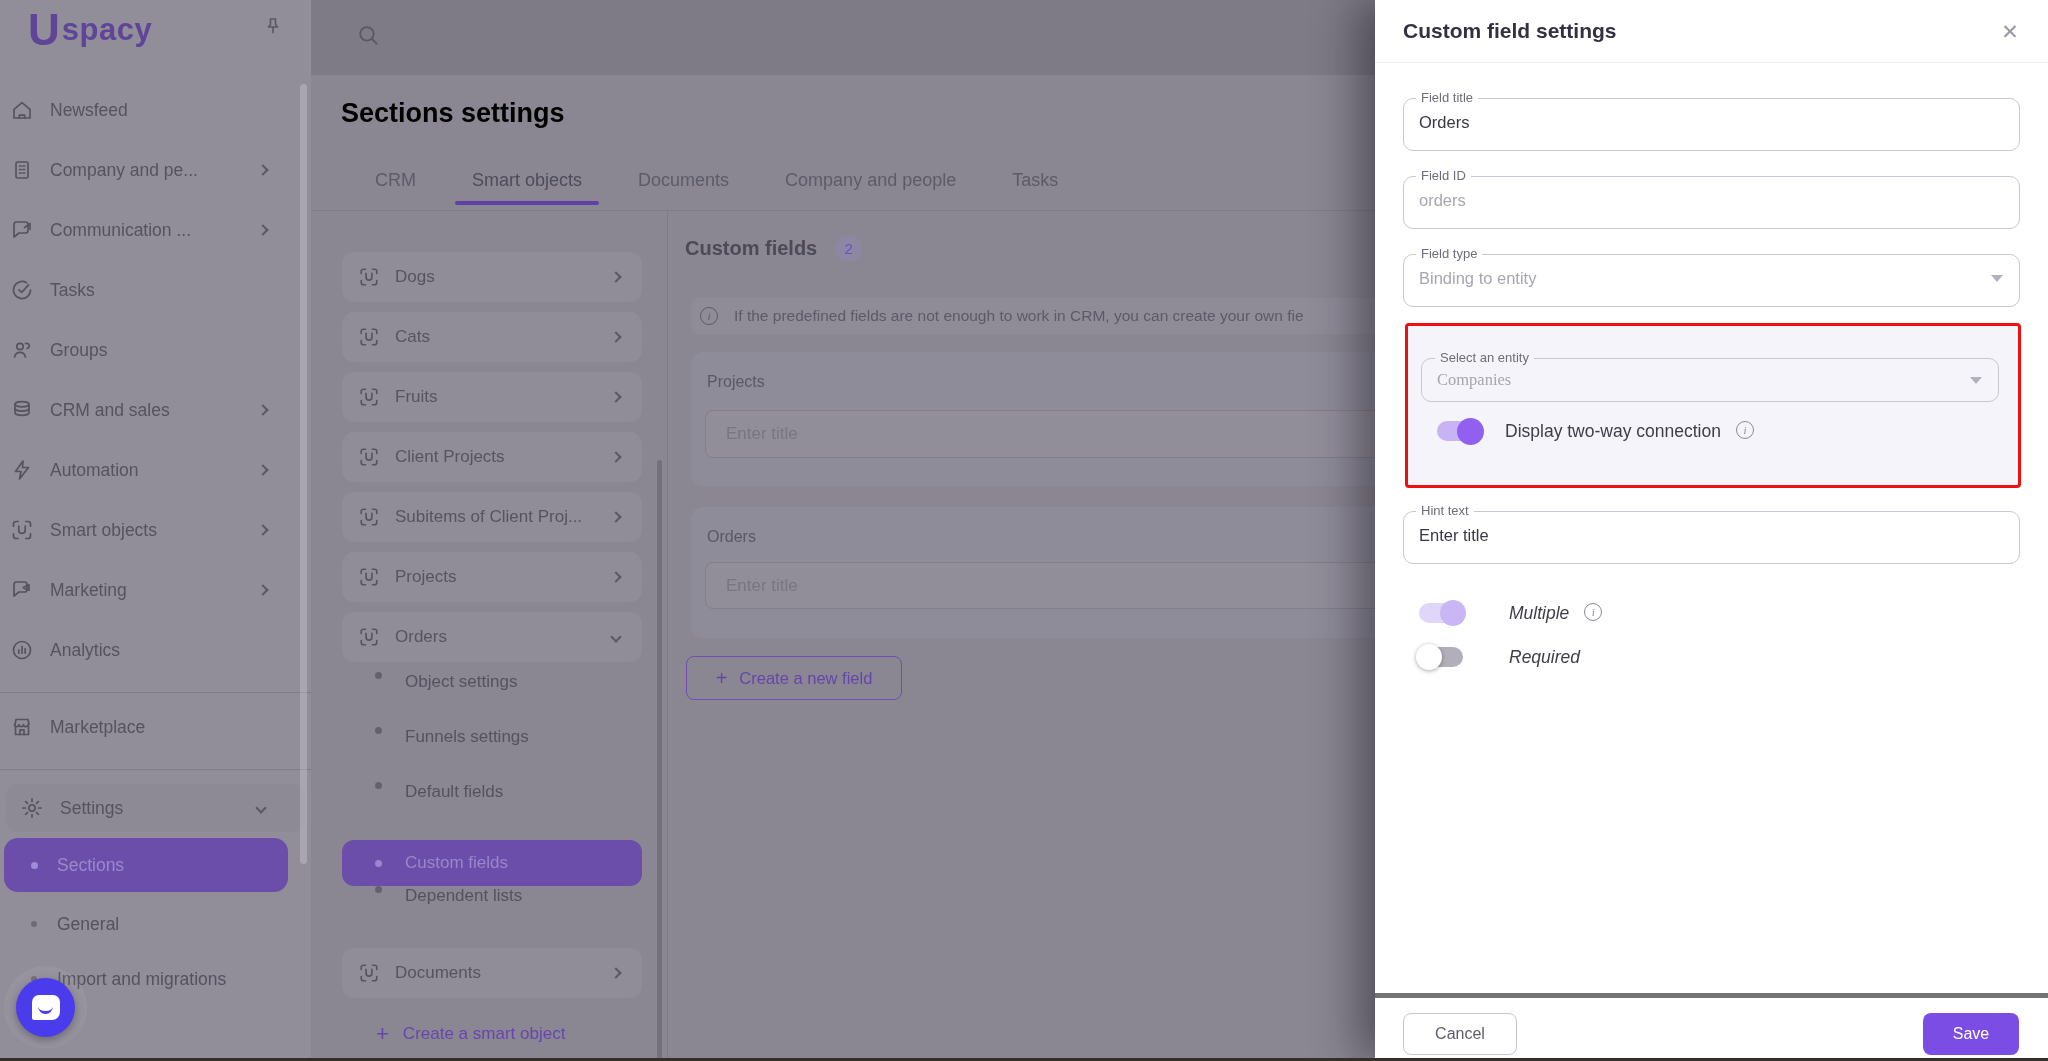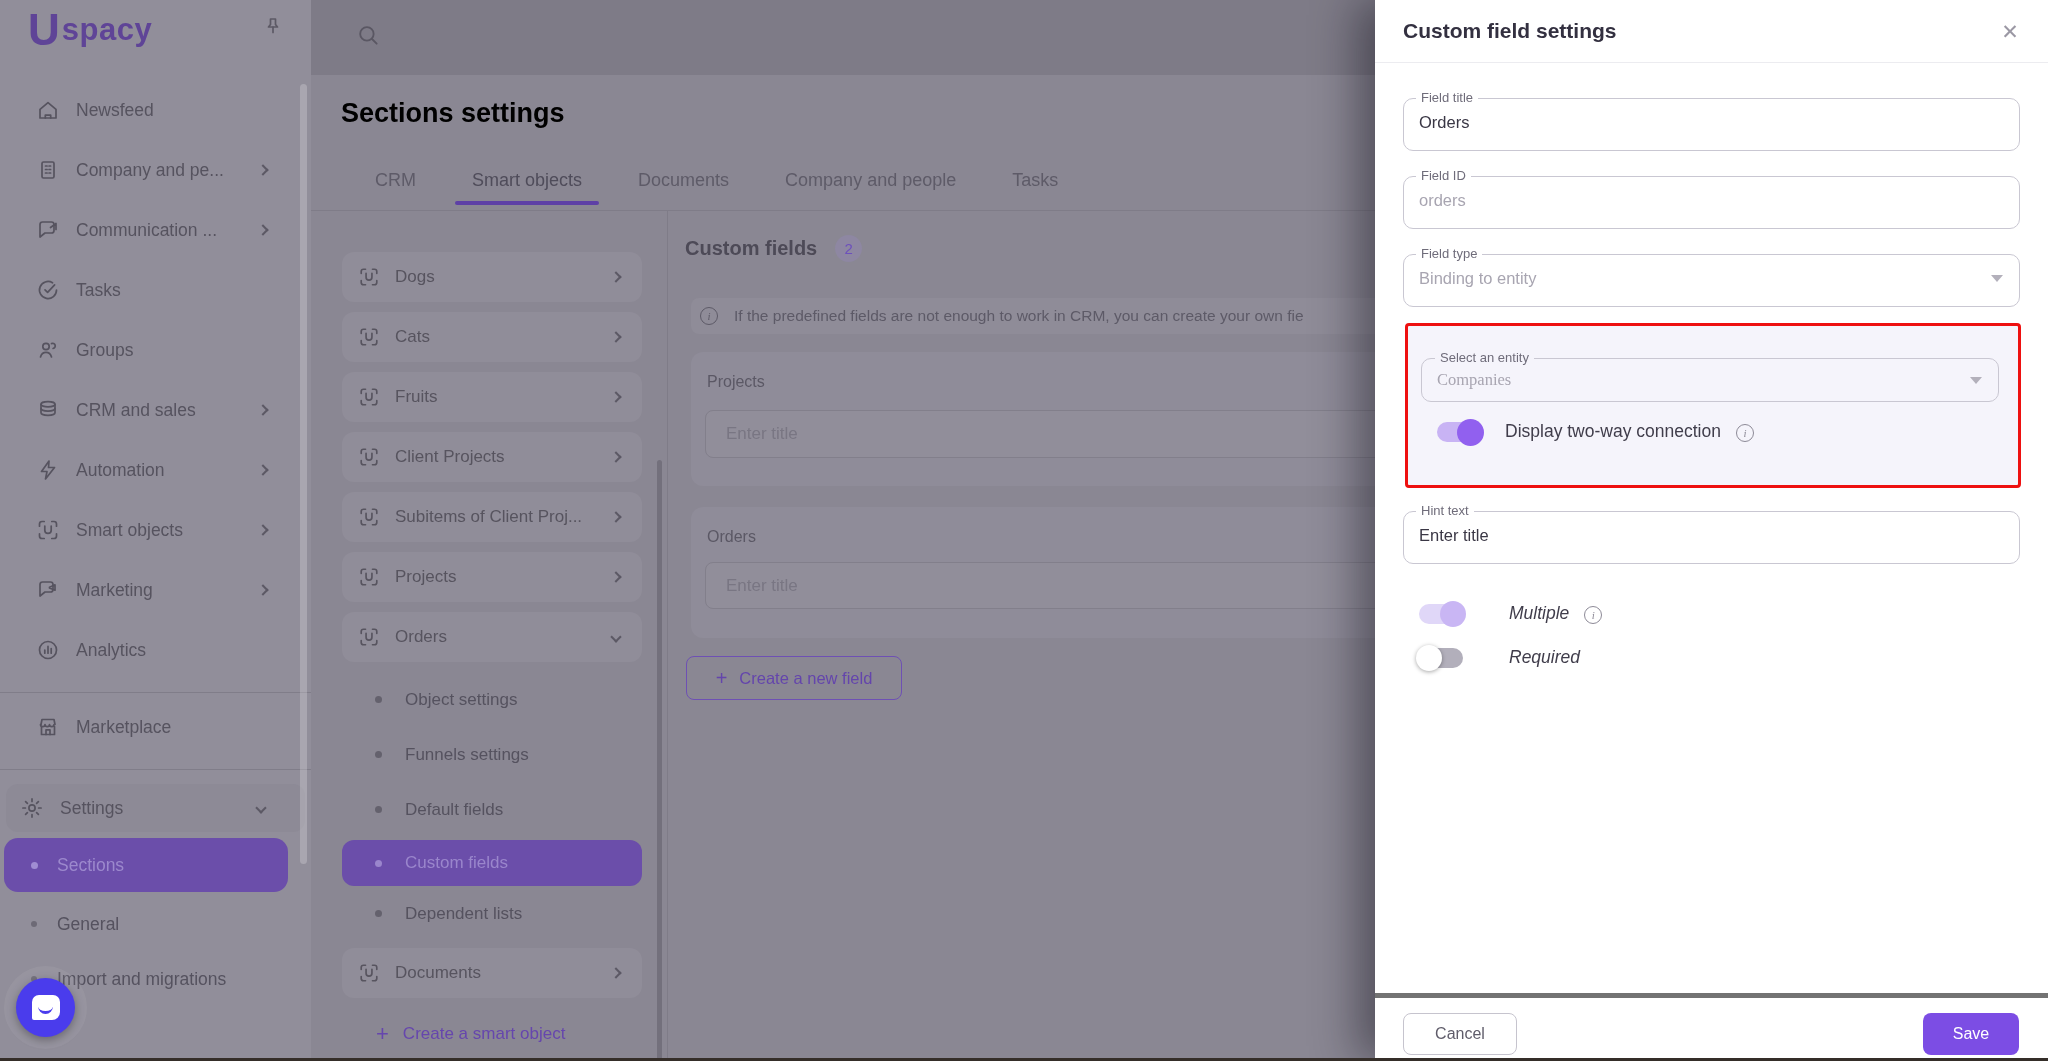--- a/index.html
+++ b/index.html
@@ -9,21 +9,21 @@
   .ico { color:#56535f; }
 
   
   #sidebar { position:absolute; left:0; top:0; width:311px; height:1061px;
     background:#918e9a; z-index:2; }
   .logo-row { height:60px; display:flex; align-items:center; padding-left:28px; }
   .logo-u { font-size:44px; font-weight:bold; color:#5f4497; line-height:1; }
   .logo-txt { font-size:31px; font-weight:bold; color:#5f4497; letter-spacing:.5px; margin-left:2px; }
   .pin-btn { position:absolute; right:26px; top:16px; color:#5c5965; }
   .nav { padding-top:26px; display:flex; flex-direction:column; }
-  .nav-item { height:48px; display:flex; align-items:center; padding:0 44px 0 36px;
+  .nav-item { height:48px; display:flex; align-items:center; padding:0 44px 0 10px;
     color:#56535f; font-size:17.5px; margin-bottom:12px; }
   .nav-item .lbl { margin-left:16px; white-space:nowrap; }
   .chev-r { width:8px; height:8px; border-right:2px solid #5c5965; border-bottom:2px solid #5c5965;
     transform:rotate(-45deg); margin-left:auto; flex:0 0 auto; }
   .chev-d { width:8px; height:8px; border-right:2px solid #5c5965; border-bottom:2px solid #5c5965;
     transform:rotate(45deg); margin-left:auto; flex:0 0 auto; }
   .side-div { height:1px; background:#807d89; margin:6px 0 10px 0; }
   .nav-item.settings-row { background:#8d8a96; border-radius:12px; margin:4px 6px 0 6px; padding:0 40px 0 14px; }
   .sel-pill { margin:6px 0 0 4px; width:284px; height:54px; border-radius:14px;
     background:#6b4eaa; display:flex; align-items:center; padding-left:27px; }
@@ -50,21 +50,21 @@
   .tab.active::after { content:""; position:absolute; left:0; right:0; bottom:0; height:4px;
     border-radius:3px; background:#5e40a6; }
   .tabs-line { position:absolute; left:0; right:0; top:135px; height:1px; background:#7f7c88; }
 
   
   .subnav { position:absolute; left:19px; top:136px; width:337px; bottom:0; padding-top:41px; }
   .obj-pill { width:300px; height:50px; margin:0 0 10px 12px; border-radius:12px; background:#908d99;
     display:flex; align-items:center; padding:0 22px 0 16px; color:#57545f; font-size:17px; }
   .obj-pill .lbl { margin-left:15px; white-space:nowrap; overflow:hidden; }
   .obj-pill .ico { color:#57545f; flex:0 0 auto; }
-  .kid-row { height:55px; display:flex; align-items:center; padding-left:45px; color:#55525f; font-size:17px; }
+  .kid-row { height:55px; display:flex; align-items:flex-start; padding-left:45px; color:#55525f; font-size:17px; }
   .kid-row .dot { width:7px; height:7px; border-radius:50%; background:#64616d; }
   .kid-row .lbl { margin-left:23px; }
   .kid-pill { margin:3px 0 0 12px; width:300px; height:46px; border-radius:12px; background:#6b4eaa;
     display:flex; align-items:center; padding-left:33px; }
   .kid-pill .dot { width:7px; height:7px; border-radius:50%; background:#9a86cc; }
   .kid-pill .lbl { margin-left:23px; color:#9a86cc; font-size:17px; }
   .kid-row.after-pill { margin-top:0; }
   .vac-pill { margin:7px 0 0 12px; }
   .create-smart { margin:12px 0 0 46px; height:48px; display:flex; align-items:center;
     color:#6646ad; font-size:17px; }
@@ -118,21 +118,21 @@
   .f-title { top:98px; }
   .f-id { top:176px; }
   .f-type { top:254px; }
   .f-hint { top:511px; }
   .redbox { position:absolute; left:30px; top:323px; width:616px; height:165px;
     border:3px solid #ee1010; border-radius:4px; background:#f5f4fb; }
   .redbox .ofield { left:13px; top:32px; width:578px; height:44px; background:#f5f4fb; }
   .redbox .ofield .flab { background:#f5f4fb; left:13px; }
   .redbox .ofield .fval { line-height:42px;font-family:Liberation Serif, serif; }
   .redbox .ofield .caret { top:18px; }
-  .toggle-row { position:absolute; display:flex; align-items:flex-end; }
+  .toggle-row { position:absolute; display:flex; align-items:flex-start; }
   .tr-twoway { left:29px; top:95px; }
   .track { width:44px; height:20px; border-radius:10px; position:relative; flex:0 0 auto; }
   .thumb { width:27px; height:27px; border-radius:50%; position:absolute; top:-3.5px; }
   .thumb.right { right:-3px; }
   .thumb.left { left:-3px; box-shadow:0 1px 4px rgba(0,0,0,.35); }
   .track.on-strong { background:#c8b3f4; } .track.on-strong .thumb { background:#9160ef; }
   .track.on-soft { background:#e0d7f8; } .track.on-soft .thumb { background:#c9b6f4; width:26px; height:26px; top:-3px; }
   .track.off { background:#b2afbb; } .track.off .thumb { background:#ffffff; width:26px; height:26px; top:-3px; }
   .toggle-row .tlab { margin-left:24px; font-size:17.5px; color:#403d4b; }
   .toggle-row .i-ico { margin-left:15px; border-color:#8d8a97; color:#8d8a97; }

